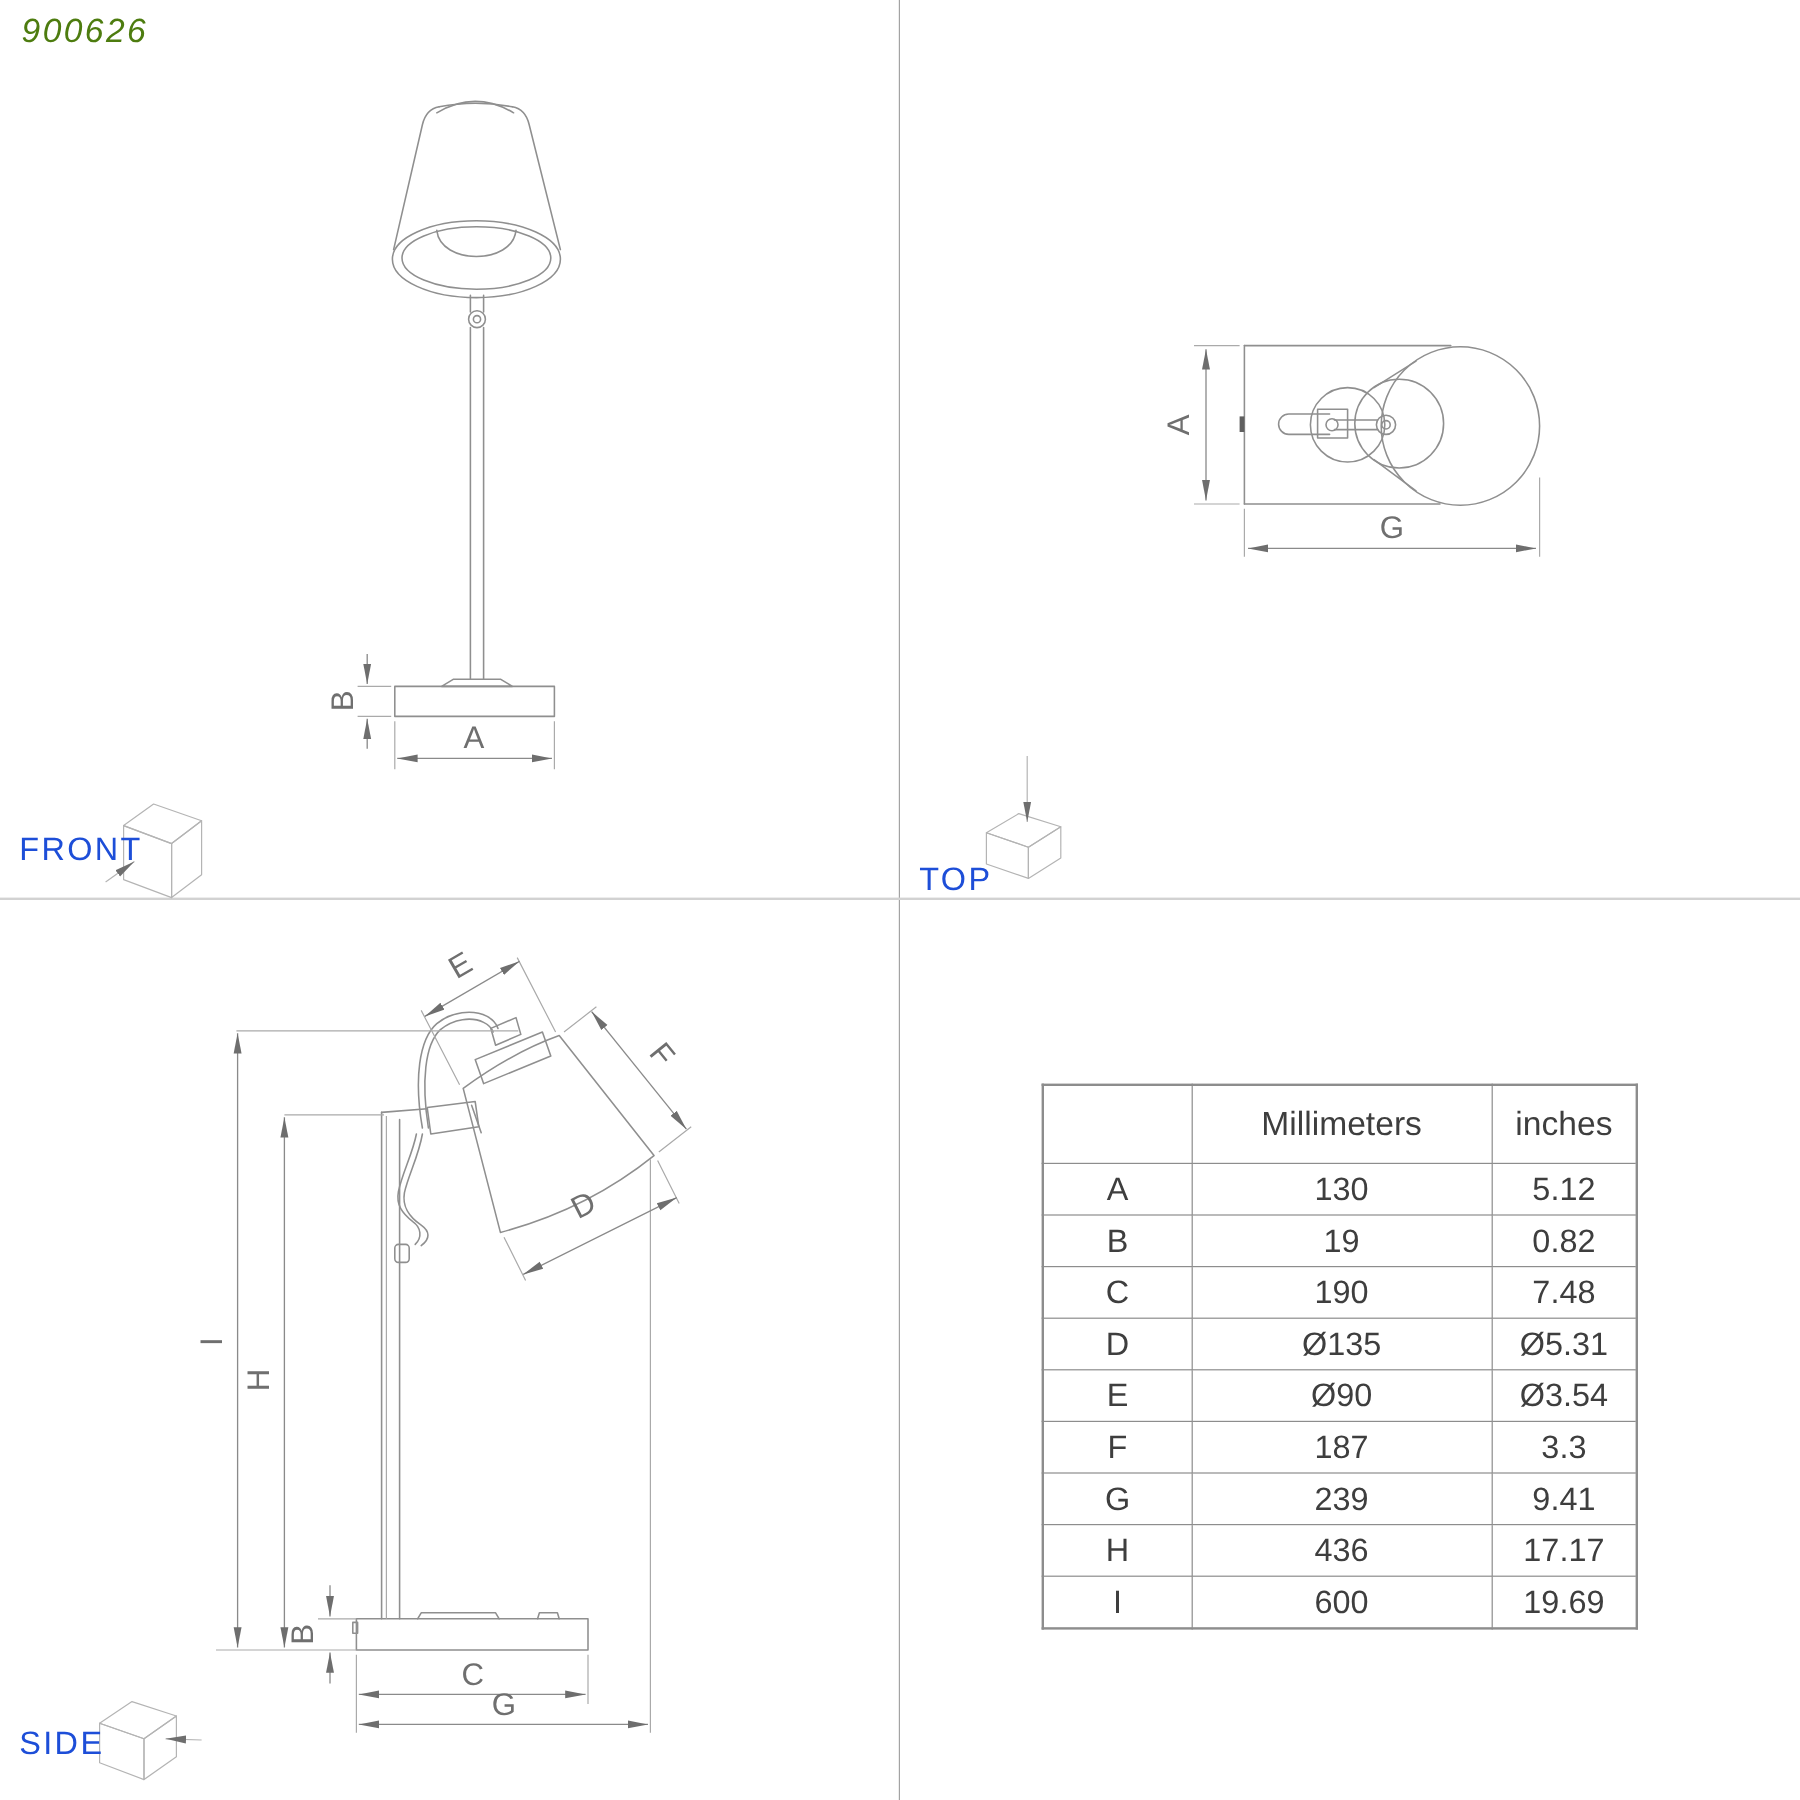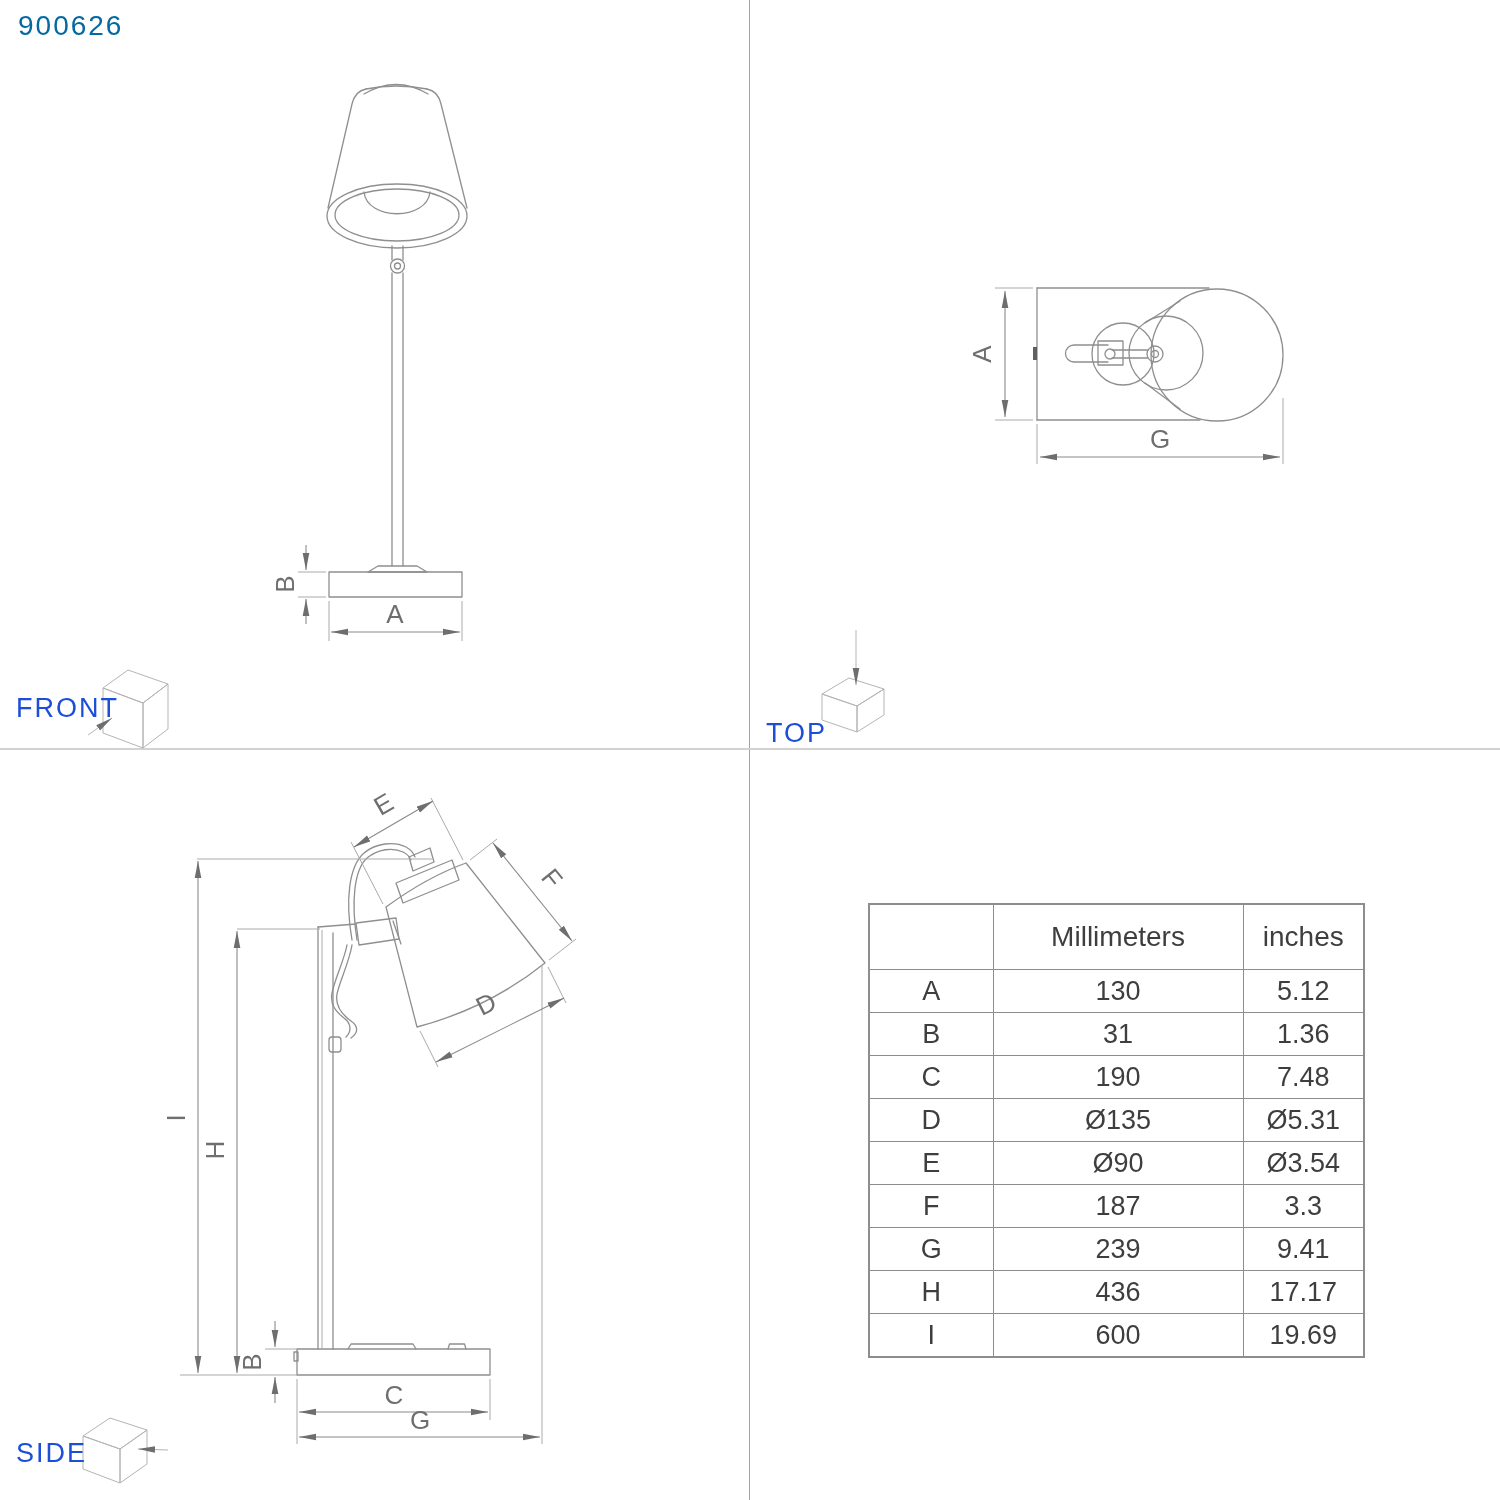--- a/index.html
+++ b/index.html
@@ -1,20 +1,20 @@
 <!DOCTYPE html>
 <html><head>
 <meta charset="utf-8">
 <style>
   html,body{margin:0;padding:0;background:#fff;}
   .canvas{position:relative;width:1500px;height:1500px;background:#ffffff;overflow:hidden;
           font-family:"Liberation Sans",sans-serif;}
   .divider-v{position:absolute;left:749px;top:0;width:1px;height:1500px;background:#a3a3a3;}
   .divider-h{position:absolute;left:0;top:748px;width:1500px;height:2px;background:#d2d2d2;}
-  .part-number{position:absolute;left:18px;top:10px;font-size:28px;color:#0369a1;letter-spacing:2px;}
+  .part-number{position:absolute;left:18px;top:10px;font-size:28px;color:#4d7c0f;letter-spacing:2px;font-style:italic;}
   .view-label{position:absolute;font-size:27px;color:#1d4ed8;letter-spacing:2px;}
   .lbl-front{left:16px;top:693px;}
   .lbl-top{left:766px;top:718px;}
   .lbl-side{left:16px;top:1438px;}
   svg{position:absolute;}
   .svg-tl{left:0;top:0;}
   .svg-tr{left:750px;top:0;}
   .svg-bl{left:0;top:750px;}
   .obj{stroke:#8f8f8f;stroke-width:1.3;fill:none;stroke-linejoin:round;stroke-linecap:round;}
   .thin{stroke:#aaaaaa;stroke-width:1;fill:none;}
@@ -190,22 +190,22 @@
       <td>Millimeters</td>
       <td>inches</td>
     </tr>
     <tr class="row">
       <td>A</td>
       <td>130</td>
       <td>5.12</td>
     </tr>
     <tr class="row">
       <td>B</td>
-      <td>31</td>
-      <td>1.36</td>
+      <td>19</td>
+      <td>0.82</td>
     </tr>
     <tr class="row">
       <td>C</td>
       <td>190</td>
       <td>7.48</td>
     </tr>
     <tr class="row">
       <td>D</td>
       <td>Ø135</td>
       <td>Ø5.31</td>

